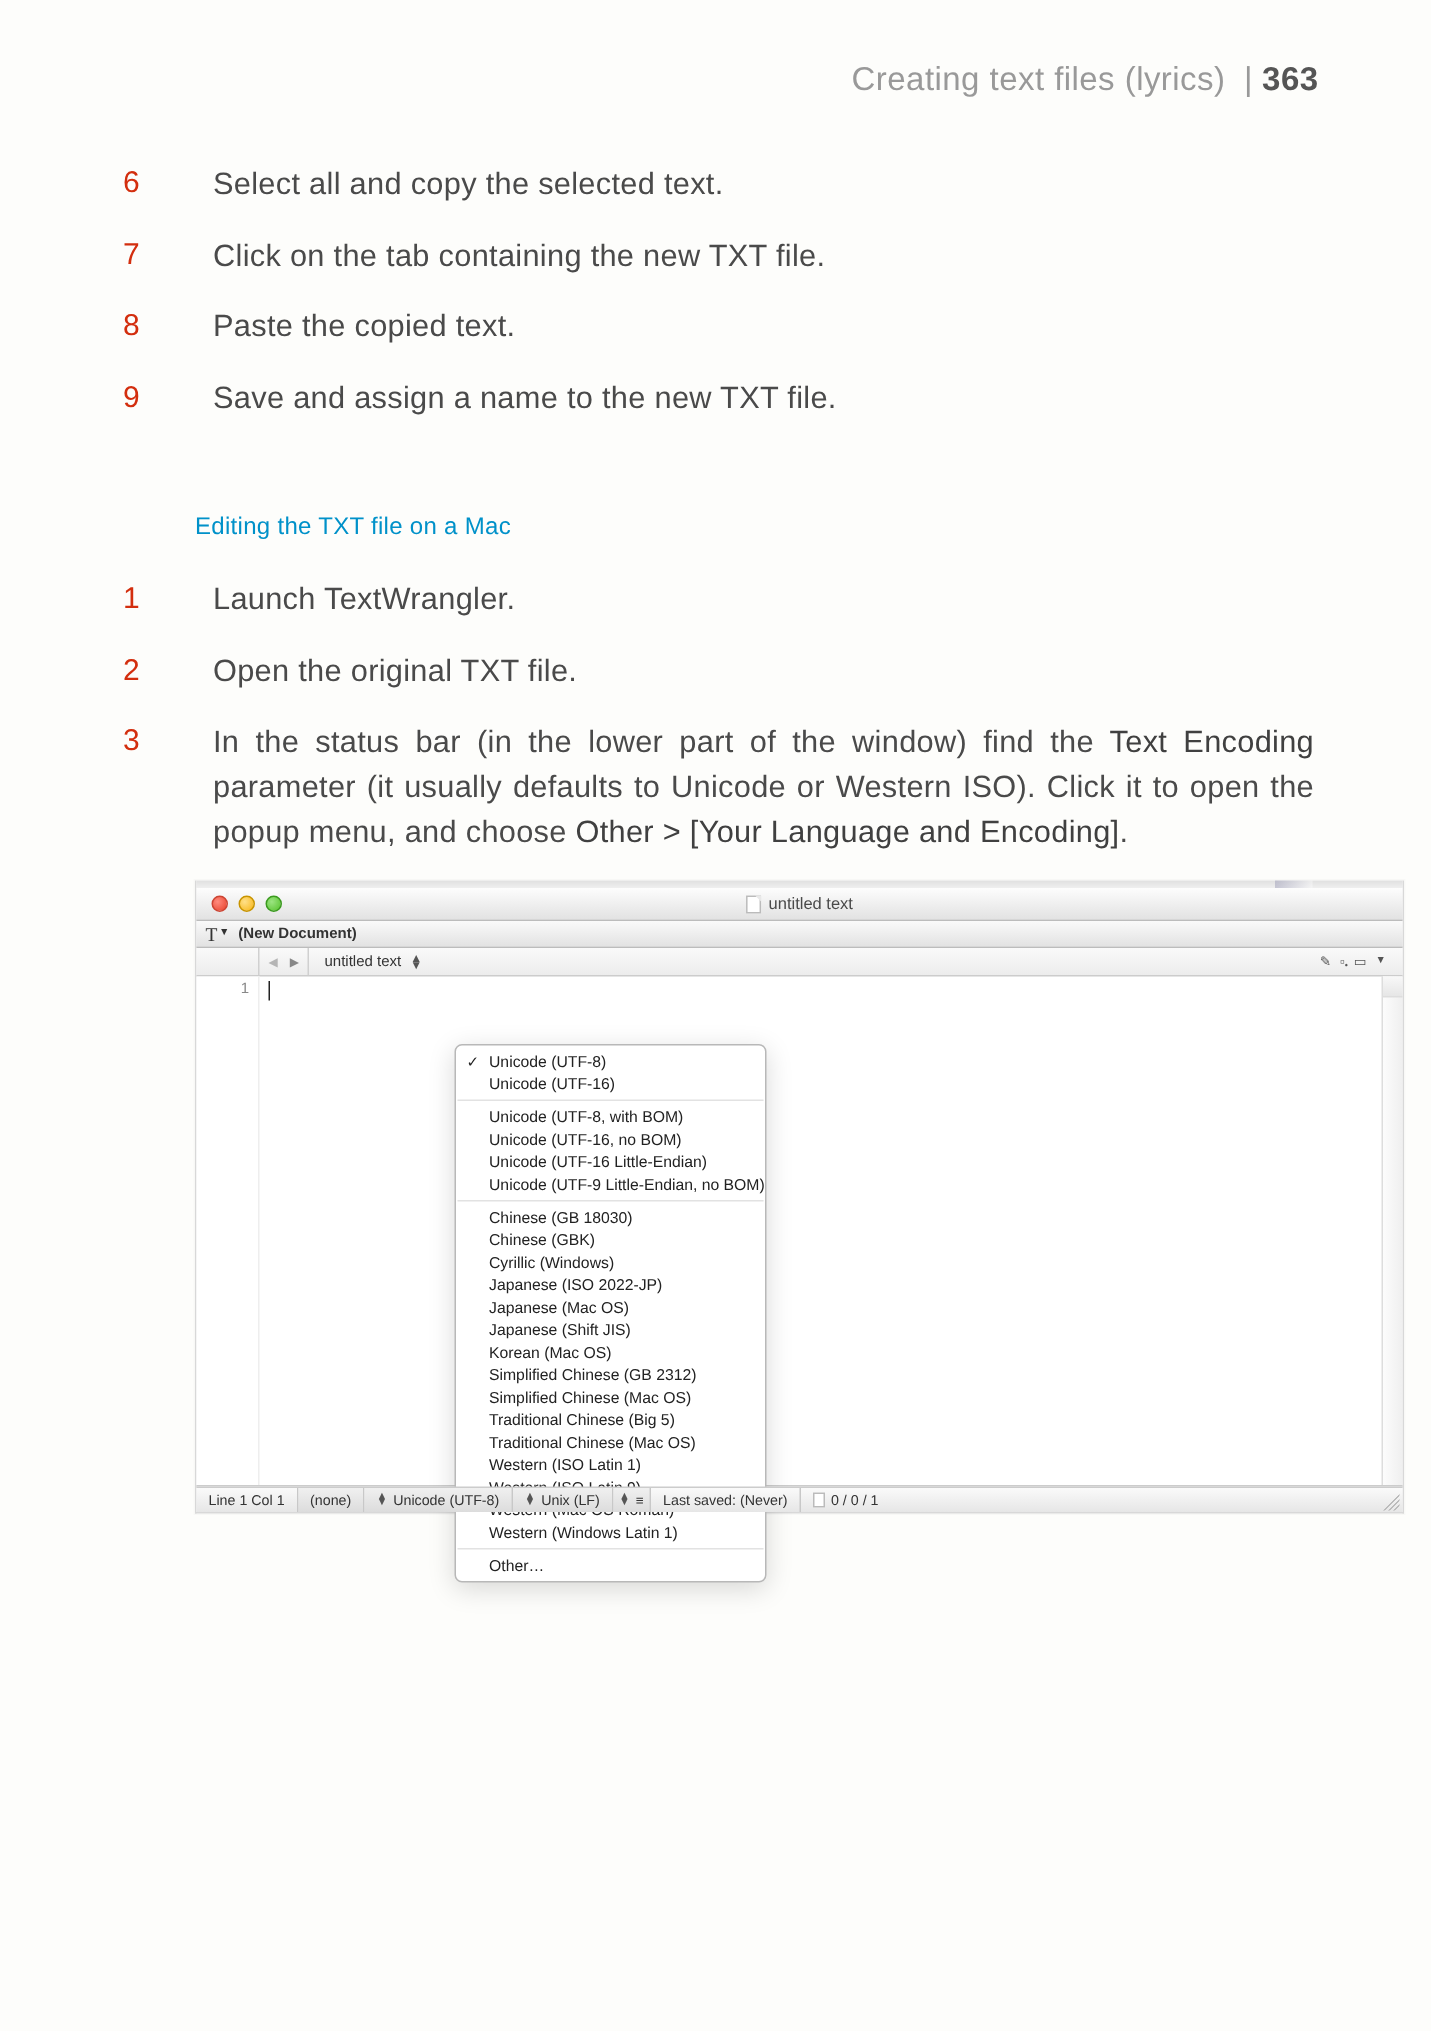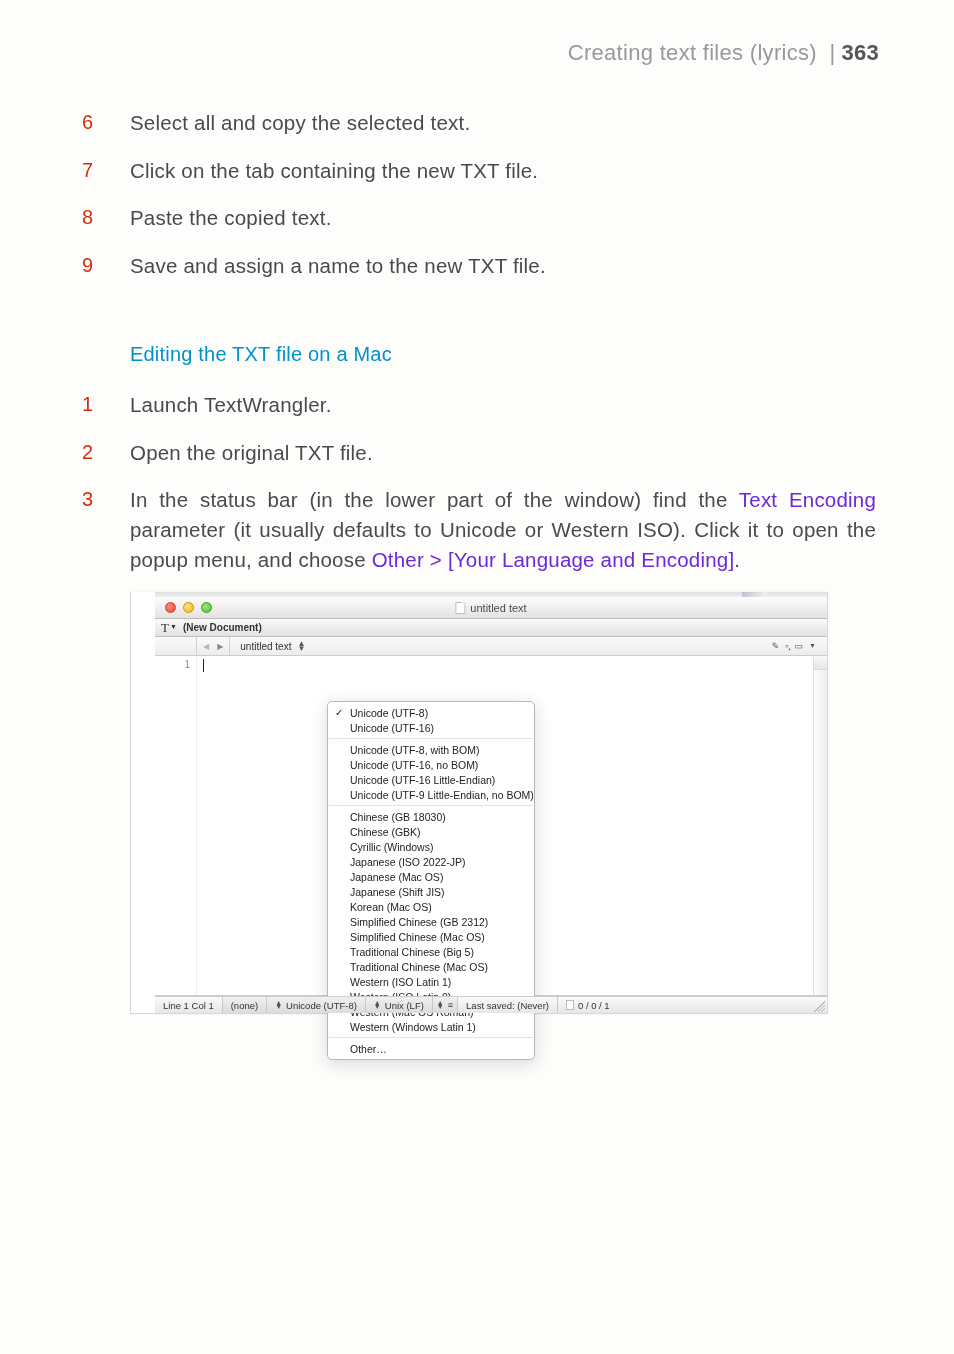--- a/index.html
+++ b/index.html
@@ -43,44 +43,43 @@
       line-height: 1.45;
       color: #4a4a4a;
       letter-spacing: 0.2px;
     }
     .step-num {
       color: #d32e0e;
       width: 48px;
       flex-shrink: 0;
       font-size: 20px;
     }
-    .step-text { flex: 1; text-align: justify; }
-    .step-text .inline-ui { color: #6d28d9; }
+    .step-text { flex: 1; text-align: justify; margin-left: 12px; }
+    .step-text .inline-ui { color: #404040; }
     .section-heading {
       color: #0091c9;
-      font-size: 20px;
+      font-size: 16px;
       font-weight: 500;
       margin-top: 62px;
       margin-bottom: 24px;
       margin-left: 48px;
       letter-spacing: 0.2px;
     }
     
     .shot {
       margin-top: 12px;
       margin-left: 48px;
-      width: 698px;
+      width: 806px;
       border: 1px solid #d8d8d8;
       border-top: none;
       background: #fff;
       font-family: "Lucida Grande", Arial, sans-serif;
       font-size: 10.5px;
       color: #333;
       box-shadow: 0 0 0 1px rgba(0,0,0,0.02);
-      padding-left: 24px;
     }
     .shot .top-shadow {
       height: 5px;
       background: linear-gradient(#e0e0e0, #efefef);
       position: relative;
     }
     .shot .top-shadow::after {
       content: "";
       position: absolute;
       right: 60px;

